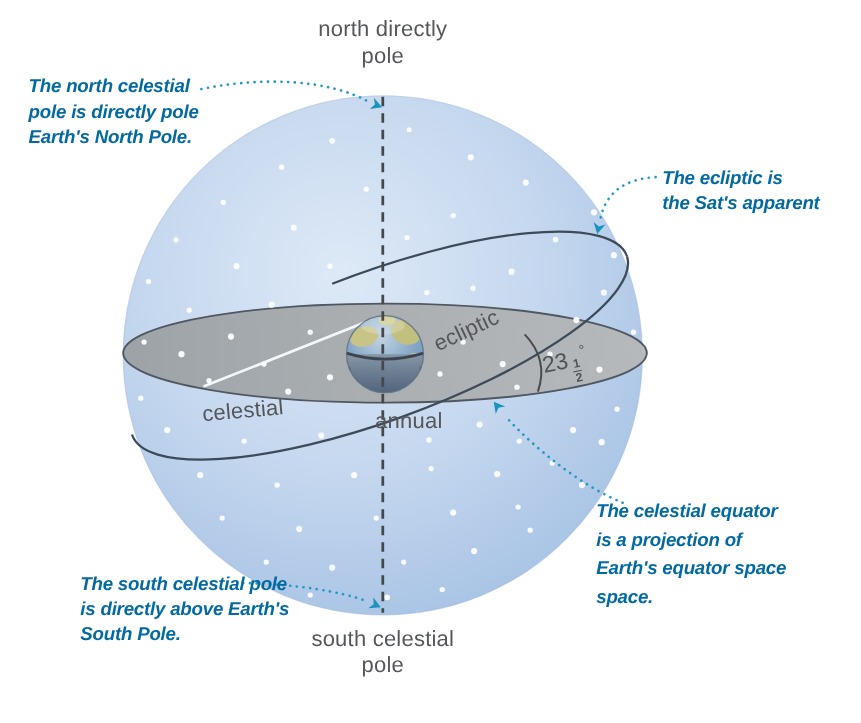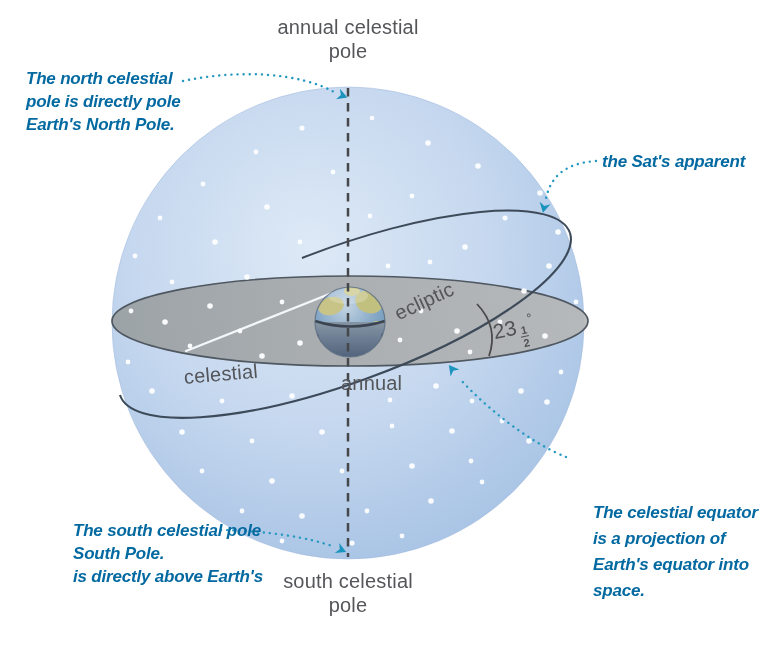--- a/index.html
+++ b/index.html
@@ -175,21 +175,21 @@
 
     <g fill="#1a93bd">
       <path d="M0,-5.5 L10,0 L0,5.5 L3,0 Z" transform="translate(338,94) rotate(20)"></path>
       <path d="M0,-5.5 L10,0 L0,5.5 L3,0 Z" transform="translate(545,203) rotate(102)"></path>
       <path d="M0,-5.5 L10,0 L0,5.5 L3,0 Z" transform="translate(455,373) rotate(-128)"></path>
       <path d="M0,-5.5 L10,0 L0,5.5 L3,0 Z" transform="translate(337,548) rotate(24)"></path>
     </g>
   </svg>
 
   <div class="lbl center" style="left:263px;top:16px;">
-    <div>annual celestial</div>
+    <div>north directly</div>
     <div>pole</div>
   </div>
   <div class="lbl center" style="left:263px;top:570px;text-align:center;">
     <div>south celestial</div>
     <div>pole</div>
   </div>
   <div class="lbl rot-celestial" style="left:184px;top:366px;">celestial</div>
   <div class="lbl" style="left:341px;top:372px;">annual</div>
   <div class="lbl rot-ecliptic" style="left:396px;top:303px;">ecliptic</div>
 
@@ -199,27 +199,28 @@
         <span class="den">2</span>
       </span><span class="deg">°</span>
   </div>
 
   <div class="teal" style="left:26px;top:67px;">
     <div>The north celestial</div>
     <div>pole is directly pole</div>
     <div>Earth's North Pole.</div>
   </div>
   <div class="teal" style="left:602px;top:150px;">
+    <div>The ecliptic is</div>
     <div>the Sat's apparent</div>
   </div>
-  <div class="teal wide" style="left:593px;top:452px;margin-top:48px;">
+  <div class="teal wide" style="left:542px;top:452px;">
     <div>The celestial equator</div>
     <div>is a projection of</div>
-    <div>Earth's equator into</div>
+    <div>Earth's equator space</div>
     <div>space.</div>
   </div>
   <div class="teal" style="left:29px;top:519px;margin-left:44px;">
     <div>The south celestial pole</div>
+    <div>is directly above Earth's</div>
     <div>South Pole.</div>
-    <div>is directly above Earth's</div>
   </div>
 
 </div>
 
 </body></html>

